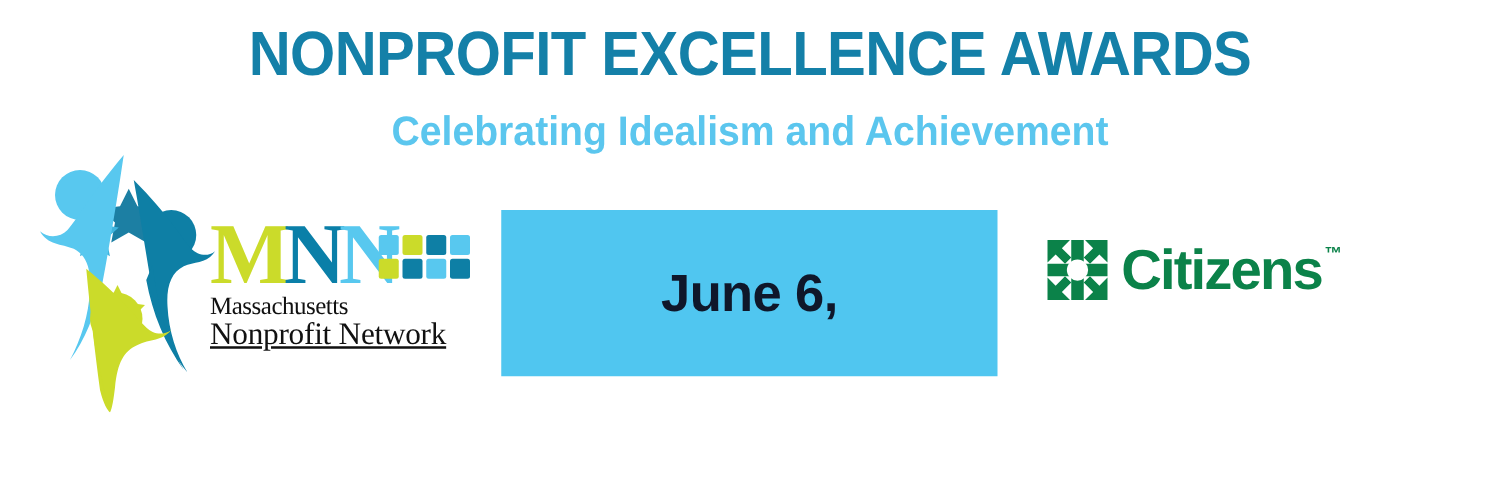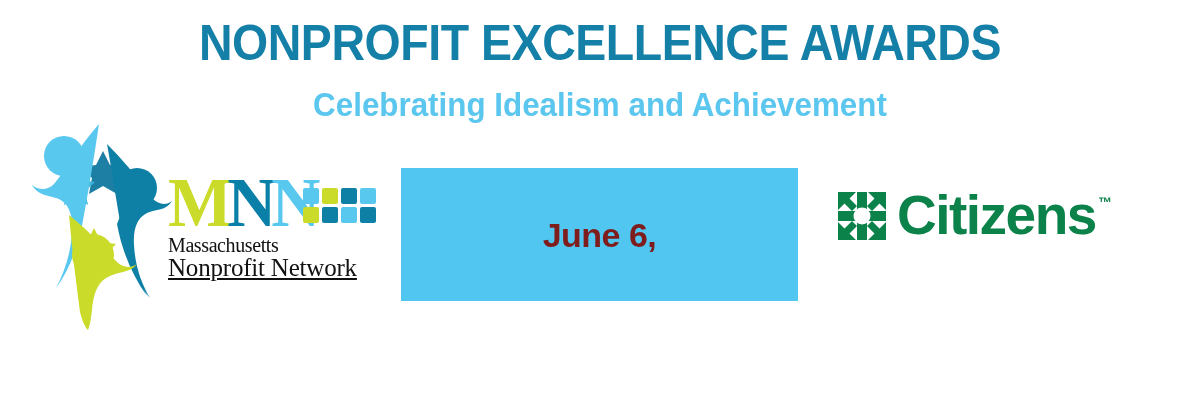--- a/index.html
+++ b/index.html
@@ -110,24 +110,24 @@
     left: 401px;
     top: 168px;
     width: 397px;
     height: 133px;
     background: #50C6F0;
     display: flex;
     align-items: center;
     justify-content: center;
   }
   .date-text {
-    color: #7f1d1d;
-    font-family: "Liberation Sans", sans-serif;
-    font-weight: 700;
-    font-size: 34px;
+    color: #0f172a;
+    font-family: "Liberation Sans", sans-serif;
+    font-weight: 700;
+    font-size: 42px;
     line-height: 54px;
     text-align: right;
     letter-spacing: -0.5px;
   }
 
   
   .sponsor {
     position: absolute;
     left: 836px;
     top: 168px;
@@ -147,21 +147,21 @@
     margin-top: 20px;
     display: flex;
     align-items: center;
   }
   .citizens-mark { width: 52px; height: 52px; flex: 0 0 52px; }
   .citizens-mark svg { display:block; width: 52px; height: 52px; }
   .citizens-word {
     margin-left: 9px;
     font-family: "Liberation Sans", sans-serif;
     font-weight: 700;
-    font-size: 55px;
+    font-size: 45px;
     line-height: 55px;
     color: #0B8249;
     letter-spacing: -1.5px;
   }
   .citizens-tm {
     font-family: "Liberation Sans", sans-serif;
     font-weight: 700;
     font-size: 14px;
     color: #0B8249;
     align-self: flex-start;

